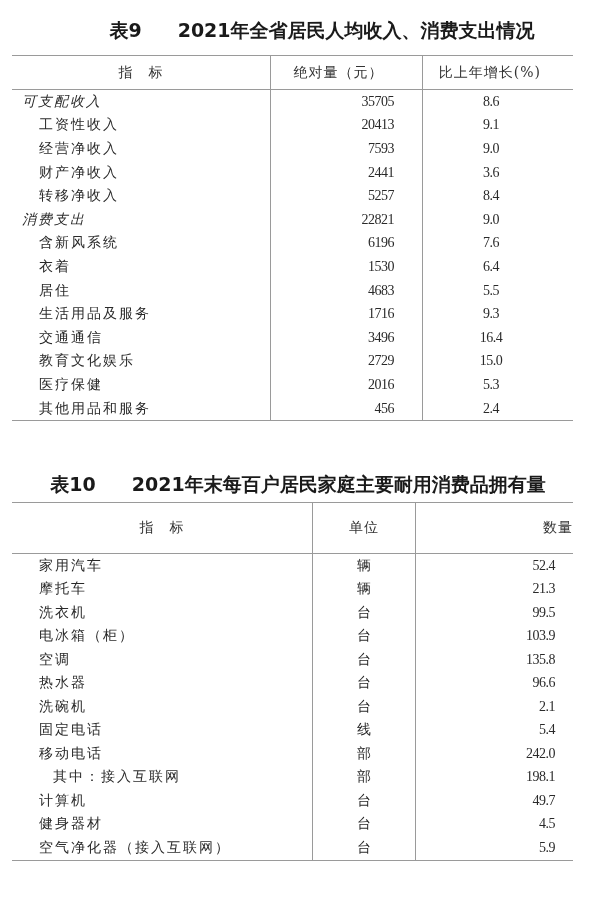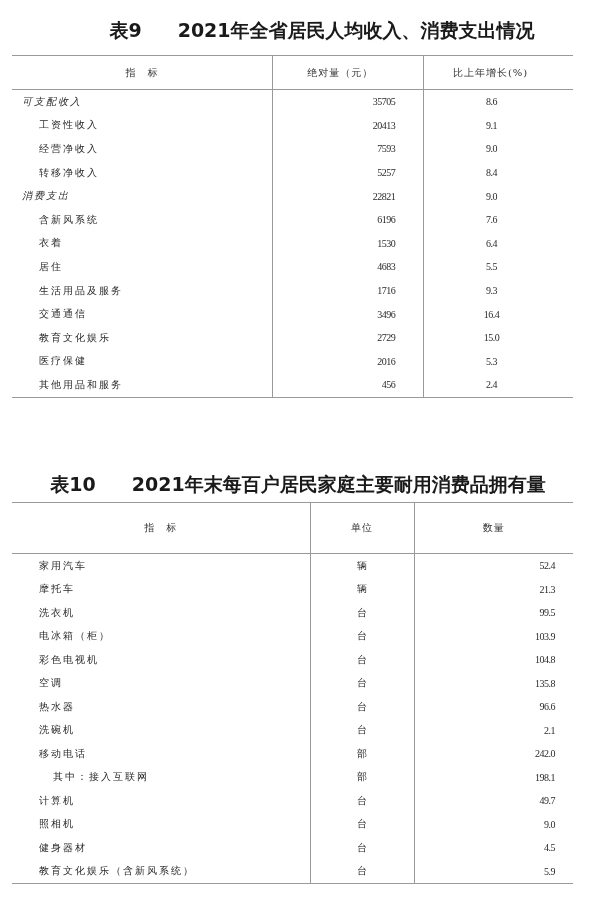--- a/index.html
+++ b/index.html
@@ -4,37 +4,37 @@
 <style>
   html, body { margin:0; padding:0; background:#ffffff; }
   body { width:604px; height:919px; position:relative; overflow:hidden;
          font-family:"DejaVu Serif","Liberation Serif",serif; color:#2a2a2a; }
   .title { position:absolute; left:0; width:604px; text-align:center;
            font-family:"DejaVu Sans","Liberation Sans",sans-serif; font-weight:bold;
            font-size:19px; color:#1a1a1a; white-space:nowrap; }
   .title .num { display:inline-block; margin-right:36px; }
   .t9-title { top:18px; left:20px; }
   .t10-title { top:472px; left:-4px; }
-  table { position:absolute; border-collapse:collapse; font-size:10px; }
+  table { position:absolute; border-collapse:collapse; font-size:14px; }
   th { font-weight:normal; color:#333; letter-spacing:1px; }
   td, th { padding:0; white-space:nowrap; }
   .t9 { left:12px; top:55px; width:561px; border-top:1px solid #9a9a9a; border-bottom:1px solid #9a9a9a; }
   .t9 th { height:33px; border-bottom:1px solid #9a9a9a; }
   .t9 td { height:23.6px; }
   .t9 .c1 { width:248px; }
   .t9 .c2 { width:158px; border-left:1px solid #9a9a9a; text-align:right; padding-right:28px; box-sizing:border-box; }
   .t9 .c3 { width:155px; border-left:1px solid #9a9a9a; text-align:center; padding-right:14px; box-sizing:border-box; }
   .t9 th.c2, .t9 th.c3 { text-align:center; padding-right:16px; }
   .t10 { left:12px; top:502px; width:561px; border-top:1px solid #9a9a9a; border-bottom:1px solid #9a9a9a; }
   .t10 th { height:50px; border-bottom:1px solid #9a9a9a; }
   .t10 td { height:23.5px; }
   .t10 .c1 { width:272px; }
   .t10 .c2 { width:114px; border-left:1px solid #9a9a9a; text-align:center;margin-left:45px; }
   .t10 .c3 { width:175px; border-left:1px solid #9a9a9a; text-align:right; padding-right:18px; box-sizing:border-box; }
-  .t10 th.c3 { text-align:center; padding-right:0; }
+  .t10 th.c3 { padding-right:0; }
   .lbl { letter-spacing:2px; }
   .lvl0 { padding-left:10px;font-style:italic; }
   .lvl1 { padding-left:27px; }
   .lvl2 { padding-left:41px;margin-top:29px; }
   .num-cell { font-family:"Liberation Serif","DejaVu Serif",serif; letter-spacing:-0.5px; }
 </style>
 </head>
 <body>
 
 <div class="title t9-title">
@@ -59,20 +59,25 @@
         <td class="c1 lbl lvl1">工资性收入</td>
         <td class="c2 num-cell">20413</td>
         <td class="c3 num-cell">9.1</td>
       </tr>
       <tr>
         <td class="c1 lbl lvl1">经营净收入</td>
         <td class="c2 num-cell">7593</td>
         <td class="c3 num-cell">9.0</td>
       </tr>
       <tr>
+        <td class="c1 lbl lvl1">财产净收入</td>
+        <td class="c2 num-cell">2441</td>
+        <td class="c3 num-cell">3.6</td>
+      </tr>
+      <tr>
         <td class="c1 lbl lvl1">转移净收入</td>
         <td class="c2 num-cell">5257</td>
         <td class="c3 num-cell">8.4</td>
       </tr>
       <tr>
         <td class="c1 lbl lvl0">消费支出</td>
         <td class="c2 num-cell">22821</td>
         <td class="c3 num-cell">9.0</td>
       </tr>
       <tr>
@@ -145,63 +150,58 @@
         <td class="c1 lbl lvl1">洗衣机</td>
         <td class="c2">台</td>
         <td class="c3 num-cell">99.5</td>
       </tr>
       <tr>
         <td class="c1 lbl lvl1">电冰箱（柜）</td>
         <td class="c2">台</td>
         <td class="c3 num-cell">103.9</td>
       </tr>
       <tr>
-        <td class="c1 lbl lvl1">彩色电视机</td>
-        <td class="c2">台</td>
-        <td class="c3 num-cell">104.8</td>
-      </tr>
-      <tr>
         <td class="c1 lbl lvl1">空调</td>
         <td class="c2">台</td>
         <td class="c3 num-cell">135.8</td>
       </tr>
       <tr>
         <td class="c1 lbl lvl1">热水器</td>
         <td class="c2">台</td>
         <td class="c3 num-cell">96.6</td>
       </tr>
       <tr>
         <td class="c1 lbl lvl1">洗碗机</td>
         <td class="c2">台</td>
         <td class="c3 num-cell">2.1</td>
+      </tr>
+      <tr>
+        <td class="c1 lbl lvl1">固定电话</td>
+        <td class="c2">线</td>
+        <td class="c3 num-cell">5.4</td>
       </tr>
       <tr>
         <td class="c1 lbl lvl1">移动电话</td>
         <td class="c2">部</td>
         <td class="c3 num-cell">242.0</td>
       </tr>
       <tr>
         <td class="c1 lbl lvl2">其中：接入互联网</td>
         <td class="c2">部</td>
         <td class="c3 num-cell">198.1</td>
       </tr>
       <tr>
         <td class="c1 lbl lvl1">计算机</td>
         <td class="c2">台</td>
         <td class="c3 num-cell">49.7</td>
       </tr>
       <tr>
-        <td class="c1 lbl lvl1">照相机</td>
-        <td class="c2">台</td>
-        <td class="c3 num-cell">9.0</td>
-      </tr>
-      <tr>
         <td class="c1 lbl lvl1">健身器材</td>
         <td class="c2">台</td>
         <td class="c3 num-cell">4.5</td>
       </tr>
       <tr>
-        <td class="c1 lbl lvl1">教育文化娱乐（含新风系统）</td>
+        <td class="c1 lbl lvl1">空气净化器（接入互联网）</td>
         <td class="c2">台</td>
         <td class="c3 num-cell">5.9</td>
       </tr>
     </tbody>
 </table>
 
 </body></html>

